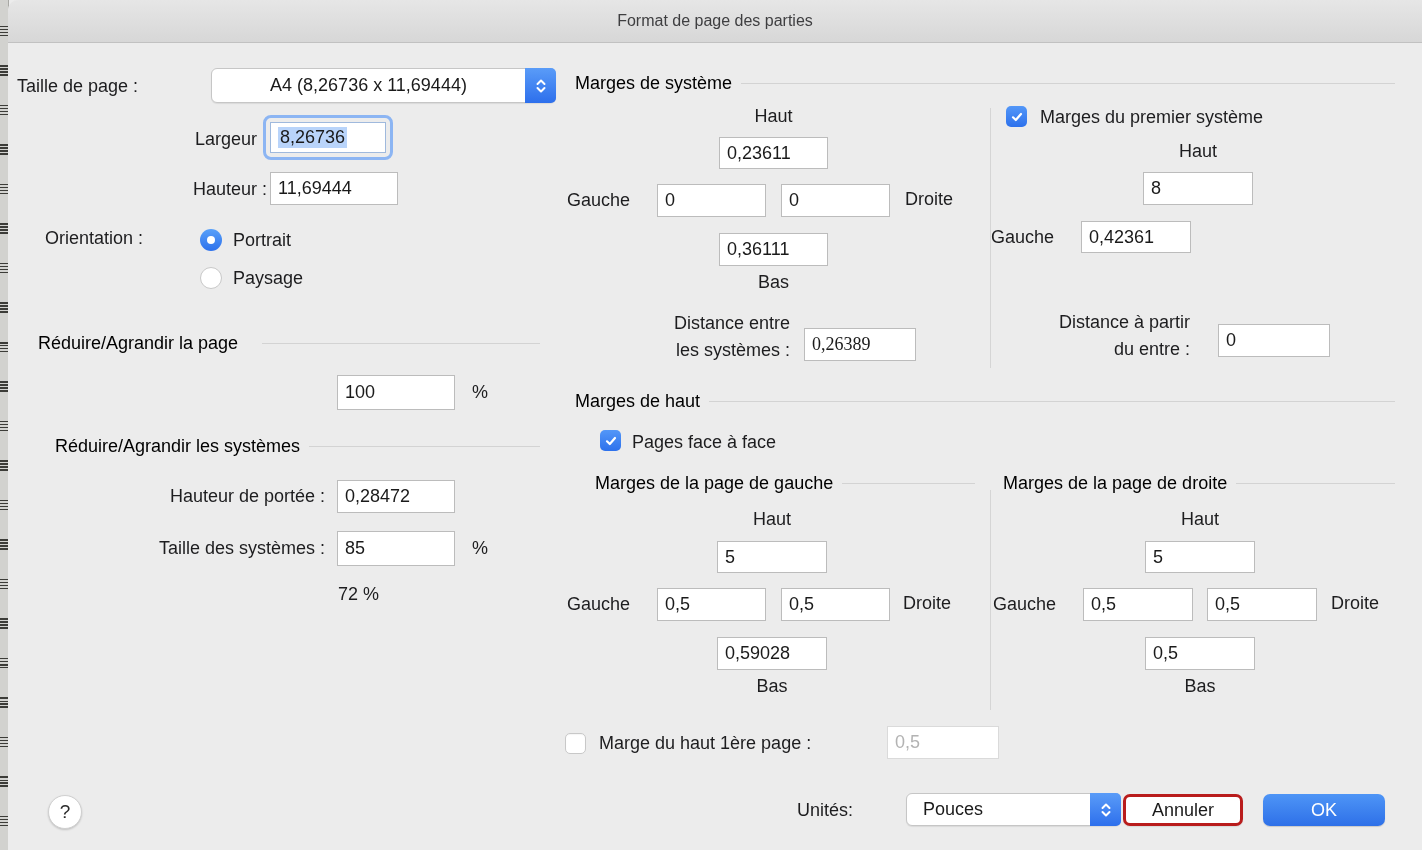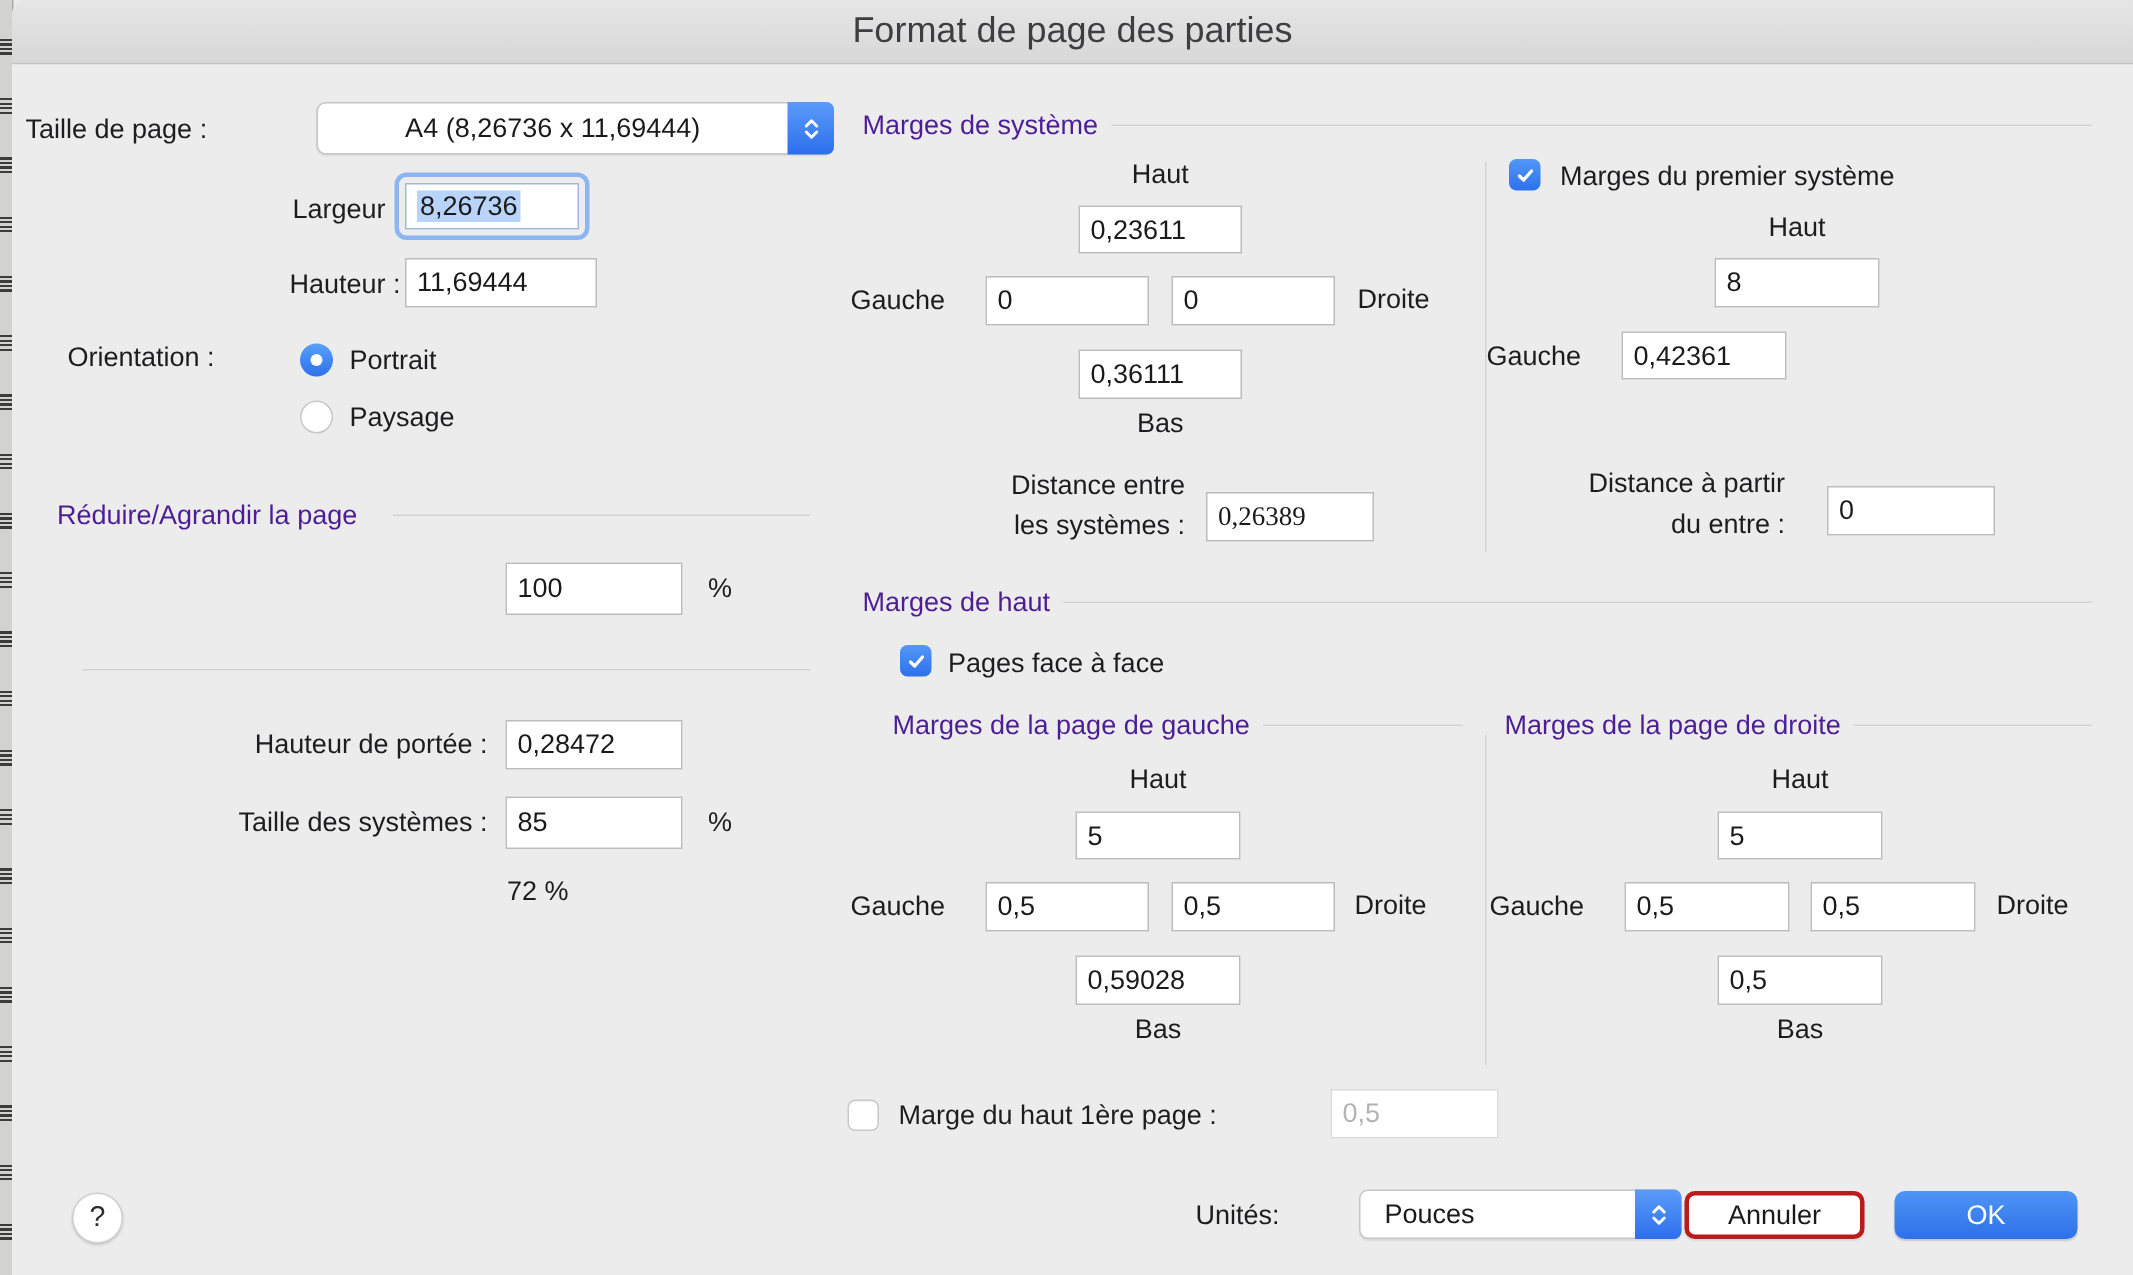--- a/index.html
+++ b/index.html
@@ -15,30 +15,30 @@
       #3c3c38 29px, #3c3c38 30.5px,
       #d2d2cf 30.5px, #d2d2cf 32px,
       #3c3c38 32px, #3c3c38 33.5px,
       #d2d2cf 33.5px, #d2d2cf 35px,
       #3c3c38 35px, #3c3c38 36.5px,
       #d2d2cf 36.5px, #d2d2cf 39.5px);
     border-right:1px solid #a8a8a4;}
   .dialog{left:8px;top:0;width:1414px;height:850px;background:#ececec;border-top-left-radius:10px;}
   .titlebar{left:0;top:0;width:100%;height:42px;background:linear-gradient(#e6e6e6,#d7d7d7);
     border-bottom:1px solid #c1c1c1;border-top-left-radius:10px;display:flex;align-items:center;justify-content:center;
-    font-size:24px;color:#3e3e40;}
+    font-size:16px;color:#3e3e40;}
   .lbl{font-size:18px;color:#1d1d1f;display:flex;align-items:center;height:24px;white-space:nowrap;}
   .lbl.r{justify-content:flex-end;}
   .lbl.c{justify-content:center;}
   .lbl2{font-size:18px;color:#1d1d1f;display:flex;flex-direction:column;line-height:27px;white-space:nowrap;}
   .lbl2.r{align-items:flex-end;text-align:right;}
   .inp{background:#fff;border:1px solid #bcbcbc;display:flex;align-items:center;padding-left:7px;
     font-size:18px;color:#1a1a1a;box-sizing:border-box;}
   .inp.dis{border-color:#dadada;color:#b3b3b3;}
-  .sec{display:flex;align-items:center;gap:9px;font-size:18px;color:#4c1d95;white-space:nowrap;height:22px;}
+  .sec{display:flex;align-items:center;gap:9px;font-size:18px;color:#000000;white-space:nowrap;height:22px;}
   .secline{flex:1;height:1px;background:#d3d3d3;}
   .vdiv{width:1px;background:#d5d5d5;}
   .cb{width:21px;height:21px;border-radius:5px;box-sizing:border-box;display:flex;align-items:center;justify-content:center;}
   .cb.on{background:linear-gradient(#5397f8,#2d71ec);}
   .cb.off{background:#fff;border:1px solid #c8c8c8;box-shadow:inset 0 1px 1px rgba(0,0,0,.04);}
   .radio{width:22px;height:22px;border-radius:50%;box-sizing:border-box;display:flex;align-items:center;justify-content:center;}
   .radio.on{background:linear-gradient(#58a0f9,#2d71ec);}
   .radio.off{background:#fff;border:1px solid #c8c8c8;}
   .radio .dot{width:8px;height:8px;border-radius:50%;background:#fff;}
   .dropdown{background:#fff;border:1px solid #c6c6c6;border-radius:6px;display:flex;align-items:center;
@@ -96,20 +96,21 @@
     <div class="abs lbl" style="left:225px;top:266px;">Paysage</div>
 
     <div class="abs sec" style="left:30px;top:332px;width:502px;gap:24px;">
       <span>Réduire/Agrandir la page</span>
         <span class="secline"></span>
     </div>
     <div class="abs inp" style="left:329px;top:375px;width:118px;height:35px;">100</div>
     <div class="abs lbl" style="left:464px;top:380px;">%</div>
 
     <div class="abs sec" style="left:47px;top:435px;width:485px;">
+      <span>Réduire/Agrandir les systèmes</span>
         <span class="secline"></span>
     </div>
     <div class="abs lbl r" style="left:102px;top:484px;width:215px;">Hauteur de portée :</div>
     <div class="abs inp" style="left:329px;top:480px;width:118px;height:33px;">0,28472</div>
     <div class="abs lbl r" style="left:102px;top:536px;width:215px;">Taille des systèmes :</div>
     <div class="abs inp" style="left:329px;top:531px;width:118px;height:35px;">85</div>
     <div class="abs lbl" style="left:464px;top:536px;">%</div>
     <div class="abs lbl" style="left:330px;top:582px;">72 %</div>
 
     <div class="abs helpbtn" style="left:40px;top:795px;">

